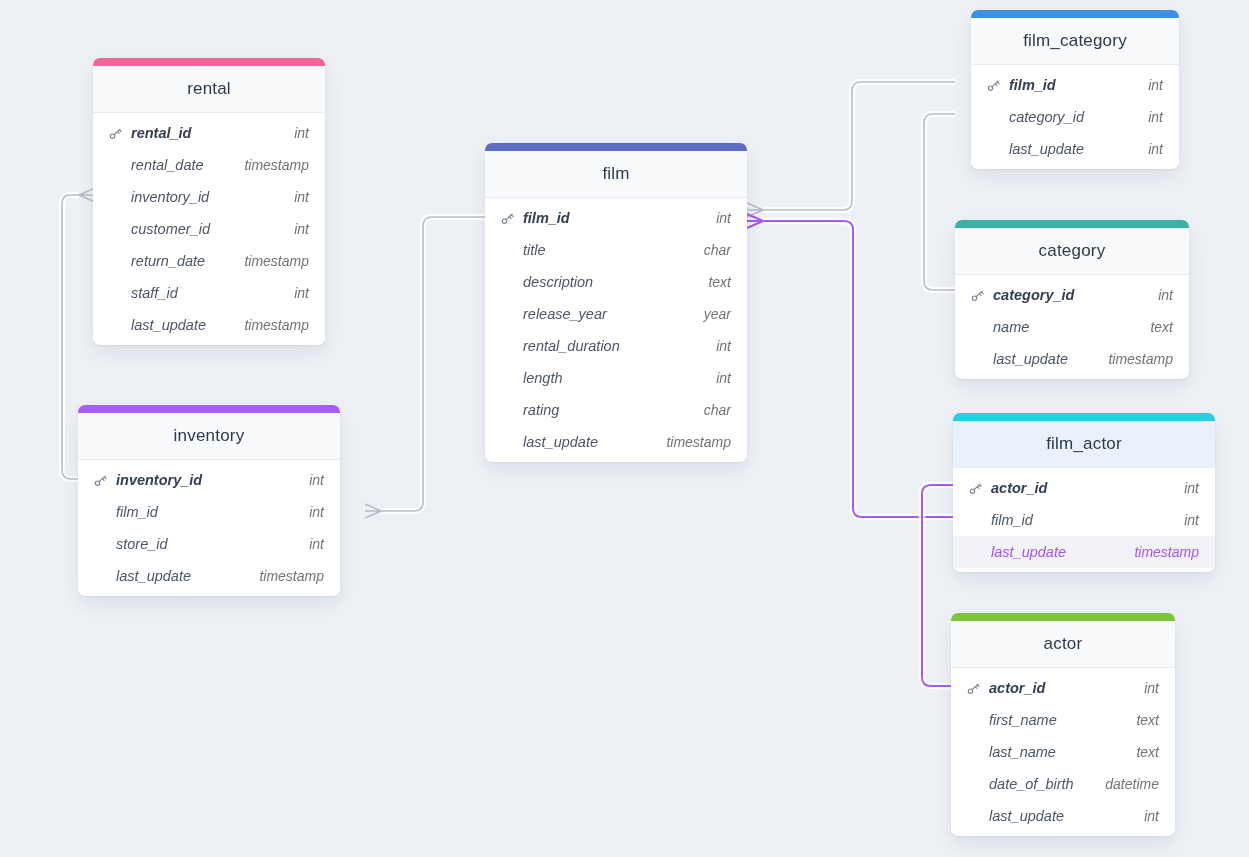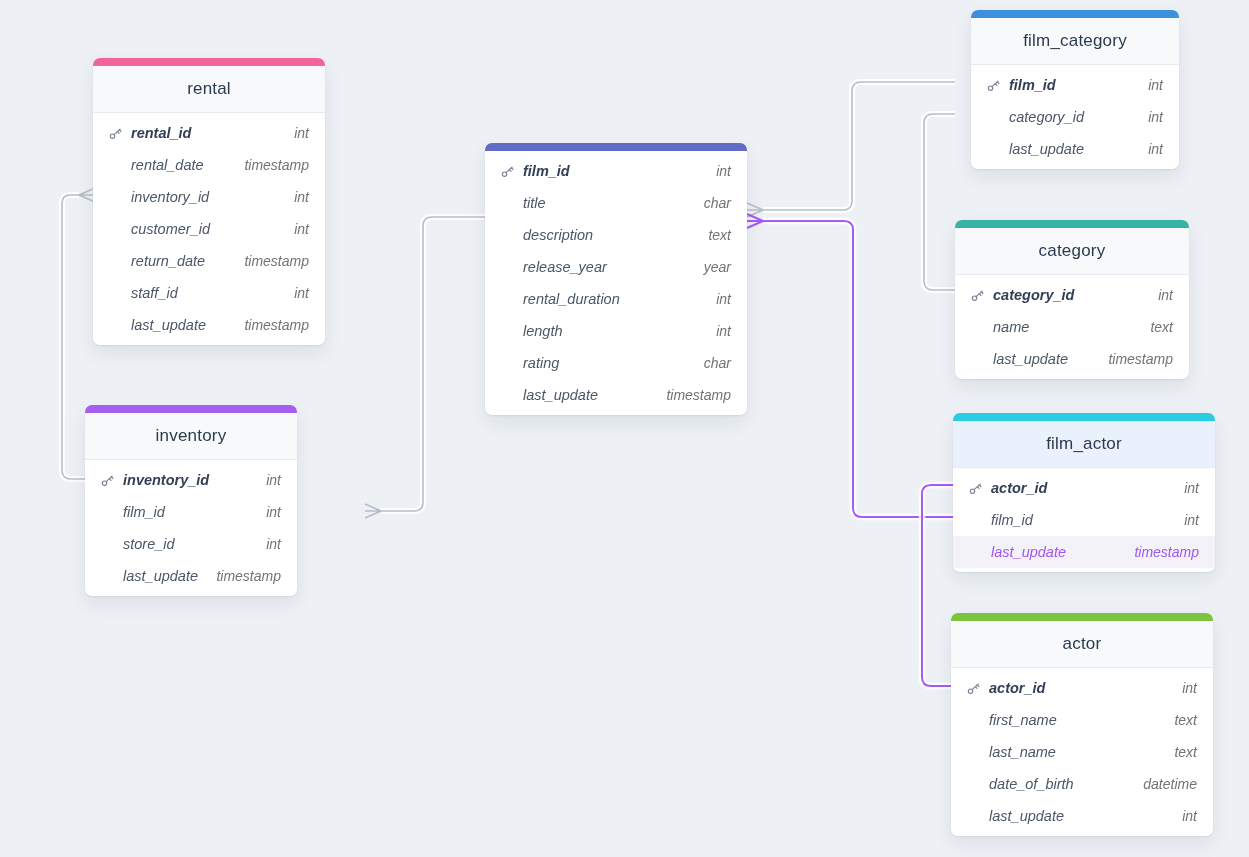--- a/index.html
+++ b/index.html
@@ -108,21 +108,21 @@
           <div class="field-row no-key">
             <span class="field-name">staff_id</span>
             <span class="field-type">int</span>
           </div>
           <div class="field-row no-key">
             <span class="field-name">last_update</span>
             <span class="field-type">timestamp</span>
           </div>
         </div>
       </div>
-      <div class="table-card" style="left: 85px; top: 405px; width: 212px;">
+      <div class="table-card" style="left: 78px; top: 405px; width: 262px;">
         <div class="accent-bar" style="background: rgb(165, 93, 242);"></div>
         <div class="table-header">
           <span>inventory</span>
         </div>
         <div class="fields">
           <div class="field-row pk">
             <svg viewBox="0 0 20 20" class="key-icon">
               <g fill="none" stroke="currentColor" stroke-width="1.7" stroke-linecap="round">
                 <circle cx="5" cy="14.5" r="3.1"></circle>
                 <path d="M7.3 12.3 L15.8 4.6"></path>
@@ -142,20 +142,23 @@
             <span class="field-type">int</span>
           </div>
           <div class="field-row no-key">
             <span class="field-name">last_update</span>
             <span class="field-type">timestamp</span>
           </div>
         </div>
       </div>
       <div class="table-card" style="left: 485px; top: 143px; width: 262px;">
         <div class="accent-bar" style="background: rgb(95, 108, 198);"></div>
+        <div class="table-header">
+          <span>film</span>
+        </div>
         <div class="fields">
           <div class="field-row pk">
             <svg viewBox="0 0 20 20" class="key-icon">
               <g fill="none" stroke="currentColor" stroke-width="1.7" stroke-linecap="round">
                 <circle cx="5" cy="14.5" r="3.1"></circle>
                 <path d="M7.3 12.3 L15.8 4.6"></path>
                 <path d="M11.9 8.1 L14.4 10.5"></path>
                 <path d="M14.7 5.6 L17.1 7.9"></path>
               </g>
             </svg>
@@ -269,21 +272,21 @@
           <div class="field-row no-key">
             <span class="field-name">film_id</span>
             <span class="field-type">int</span>
           </div>
           <div class="field-row no-key highlight">
             <span class="field-name">last_update</span>
             <span class="field-type">timestamp</span>
           </div>
         </div>
       </div>
-      <div class="table-card" style="left: 951px; top: 613px; width: 262px;">
+      <div class="table-card" style="left: 951px; top: 613px; width: 224px;">
         <div class="accent-bar" style="background: rgb(124, 196, 62);"></div>
         <div class="table-header">
           <span>actor</span>
         </div>
         <div class="fields">
           <div class="field-row pk">
             <svg viewBox="0 0 20 20" class="key-icon">
               <g fill="none" stroke="currentColor" stroke-width="1.7" stroke-linecap="round">
                 <circle cx="5" cy="14.5" r="3.1"></circle>
                 <path d="M7.3 12.3 L15.8 4.6"></path>

